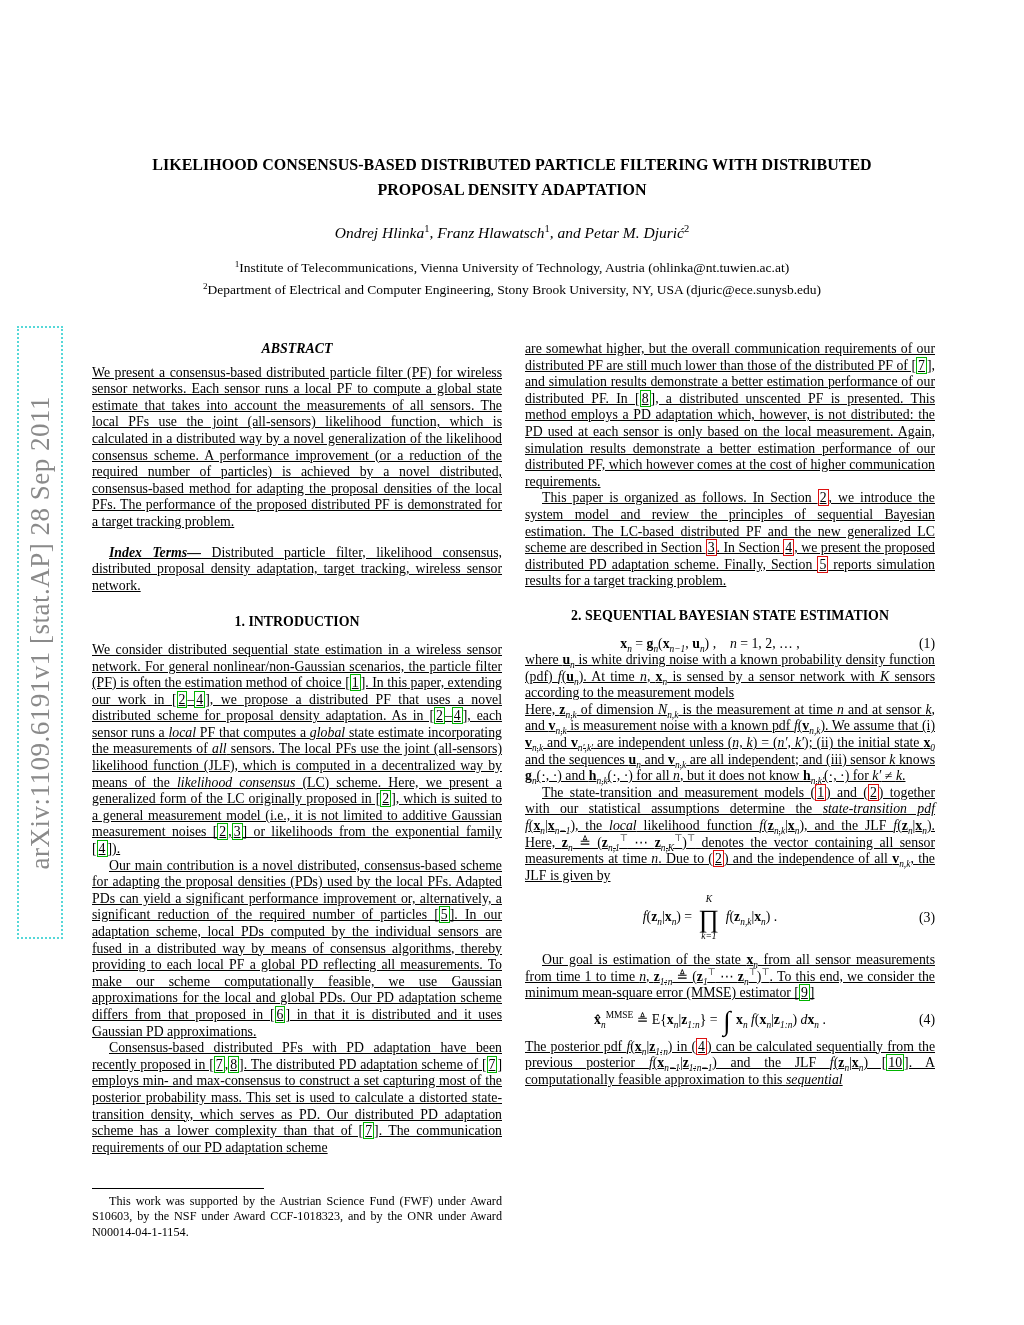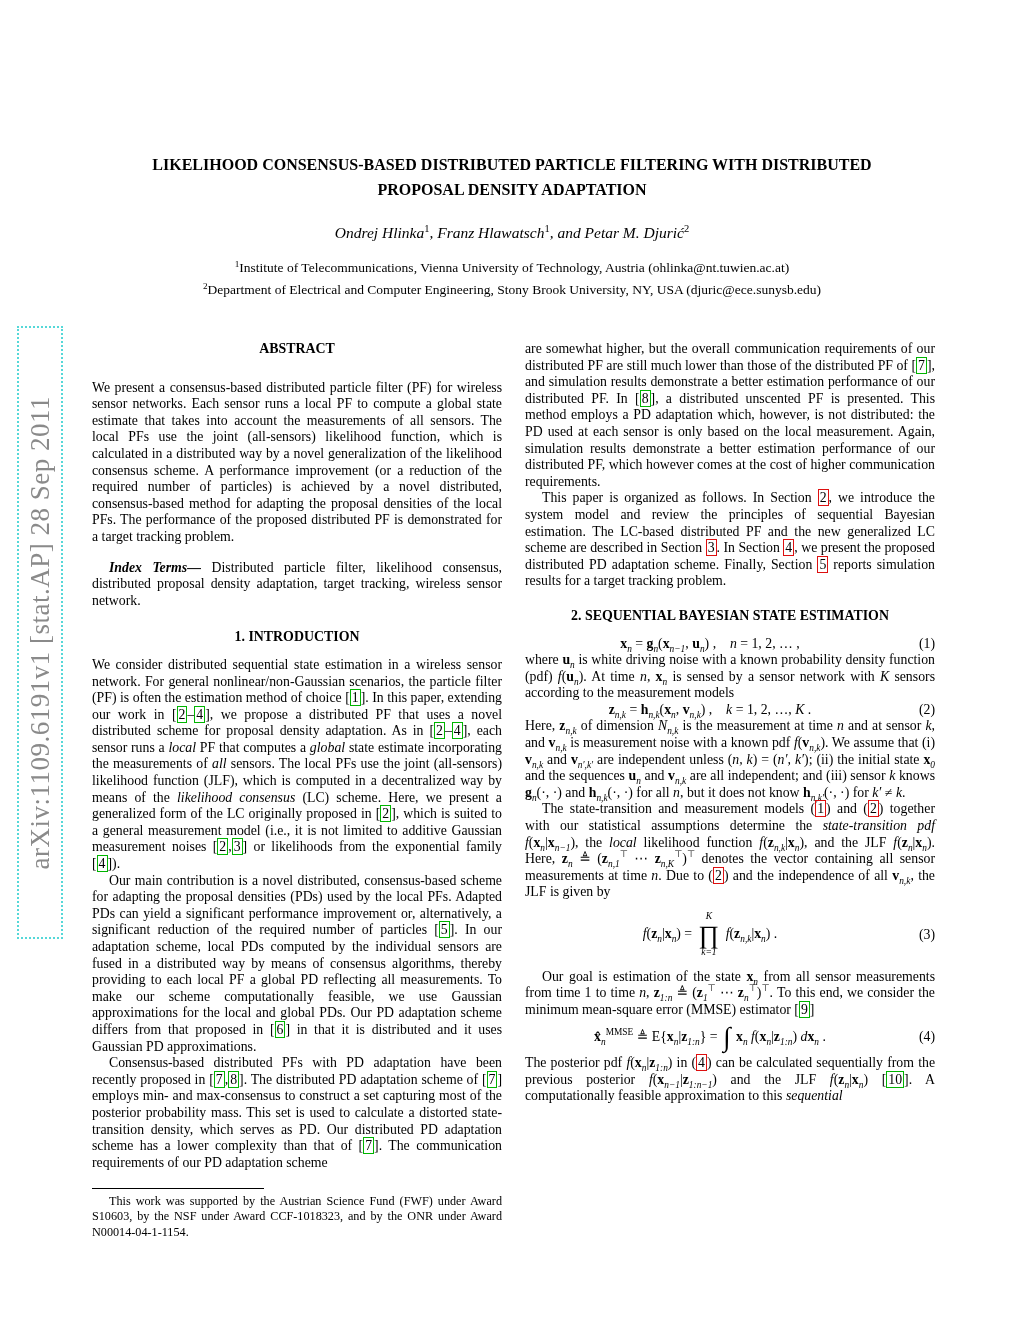--- a/index.html
+++ b/index.html
@@ -30,23 +30,23 @@
 
   
   .cols {
     display:flex; gap:23px; margin:40px 89px 0 92px; height:900px;
   }
   .col { flex:1; font-size:13.8px; line-height:16.6px; text-align:justify; }
   .col-left { display:flex; flex-direction:column; }
   .heading {
     text-align:center; font-weight:bold; font-size:13.9px;
   }
-  .h-abstract { margin-bottom:22px; }
+  .h-abstract { margin-bottom:7px;font-style:italic; }
   .h-section { margin-top:16px; margin-bottom:11px; }
-  .col p { text-indent:17px; }
+  .col p { text-indent:17px;text-decoration:underline; }
   .col p.noindent { text-indent:0; }
 
   
   em.bold { font-weight:bold; }
   .mi { font-style:italic; }
   .mb { font-weight:bold; }
   sub, sup { font-size:68%; line-height:0; }
   sub { font-style:italic; }
   .cg { border:1px solid #00b400; padding:0 1px; }
   .cr { border:1px solid #dd0f0f; padding:0 1px; }
@@ -111,24 +111,20 @@
 
       <div class="heading h-section" style="margin-top:18px">2.  SEQUENTIAL BAYESIAN STATE ESTIMATION</div>
 
       <div class="eq">
         <span class="eq-body"><span class="mb">x</span><sub>n</sub> = <span class="mb">g</span><sub>n</sub>(<span class="mb">x</span><sub>n−1</sub>, <span class="mb">u</span><sub>n</sub>) ,&nbsp;&nbsp;&nbsp;&nbsp;<span class="mi">n</span> = 1, 2, … ,</span>
         <span class="eq-num">(1)</span>
       </div>
 
       <p class="noindent">where <span class="mb">u</span><sub>n</sub> is white driving noise with a known probability density function (pdf) <span class="mi">f</span>(<span class="mb">u</span><sub>n</sub>). At time <span class="mi">n</span>, <span class="mb">x</span><sub>n</sub> is sensed by a sensor network with <span class="mi">K</span> sensors according to the measurement models</p>
 
-      <div class="eq">
-        <span class="eq-body"><span class="mb">z</span><sub>n,k</sub> = <span class="mb">h</span><sub>n,k</sub>(<span class="mb">x</span><sub>n</sub>, <span class="mb">v</span><sub>n,k</sub>) ,&nbsp;&nbsp;&nbsp;&nbsp;<span class="mi">k</span> = 1, 2, …, <span class="mi">K</span> .</span>
-        <span class="eq-num">(2)</span>
-      </div>
 
       <p class="noindent">Here, <span class="mb">z</span><sub>n,k</sub> of dimension <span class="mi">N</span><sub>n,k</sub> is the measurement at time <span class="mi">n</span> and at sensor <span class="mi">k</span>, and <span class="mb">v</span><sub>n,k</sub> is measurement noise with a known pdf <span class="mi">f</span>(<span class="mb">v</span><sub>n,k</sub>). We assume that (i) <span class="mb">v</span><sub>n,k</sub> and <span class="mb">v</span><sub>n′,k′</sub> are independent unless (<span class="mi">n, k</span>) = (<span class="mi">n′, k′</span>); (ii) the initial state <span class="mb">x</span><sub>0</sub> and the sequences <span class="mb">u</span><sub>n</sub> and <span class="mb">v</span><sub>n,k</sub> are all independent; and (iii) sensor <span class="mi">k</span> knows <span class="mb">g</span><sub>n</sub>(·, ·) and <span class="mb">h</span><sub>n,k</sub>(·, ·) for all <span class="mi">n</span>, but it does not know <span class="mb">h</span><sub>n,k′</sub>(·, ·) for <span class="mi">k′</span> ≠ <span class="mi">k</span>.</p>
       <p>The state-transition and measurement models (<span class="cr">1</span>) and (<span class="cr">2</span>) together with our statistical assumptions determine the <em>state-transition pdf</em> <span class="mi">f</span>(<span class="mb">x</span><sub>n</sub>|<span class="mb">x</span><sub>n−1</sub>), the <em>local</em> likelihood function <span class="mi">f</span>(<span class="mb">z</span><sub>n,k</sub>|<span class="mb">x</span><sub>n</sub>), and the JLF <span class="mi">f</span>(<span class="mb">z</span><sub>n</sub>|<span class="mb">x</span><sub>n</sub>). Here, <span class="mb">z</span><sub>n</sub> ≜ (<span class="mb">z</span><sub>n,1</sub><sup>⊤</sup> ⋯ <span class="mb">z</span><sub>n,K</sub><sup>⊤</sup>)<sup>⊤</sup> denotes the vector containing all sensor measurements at time <span class="mi">n</span>. Due to (<span class="cr">2</span>) and the independence of all <span class="mb">v</span><sub>n,k</sub>, the JLF is given by</p>
 
       <div class="eq eq-tall">
         <span class="eq-body">
           <span><span class="mi">f</span>(<span class="mb">z</span><sub>n</sub>|<span class="mb">x</span><sub>n</sub>) = </span><span class="bigop">
               <span class="lim">K</span>
               <span class="op">∏</span>
               <span class="lim">k=1</span>

